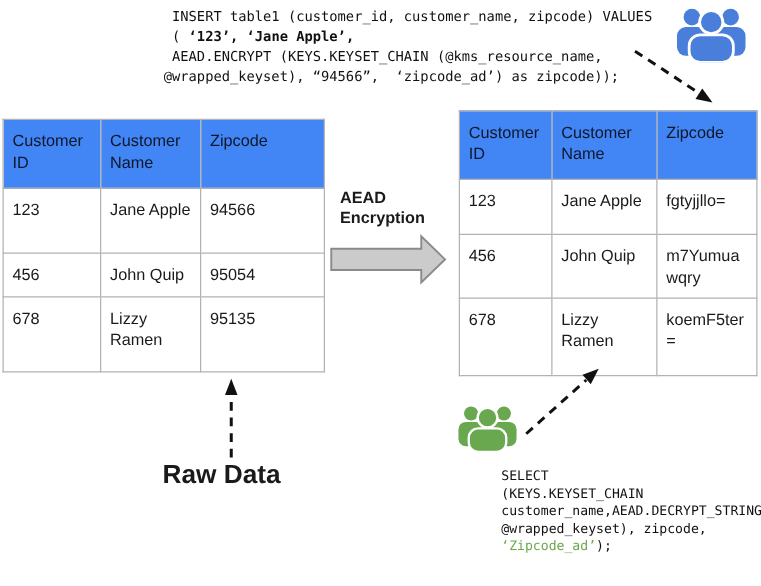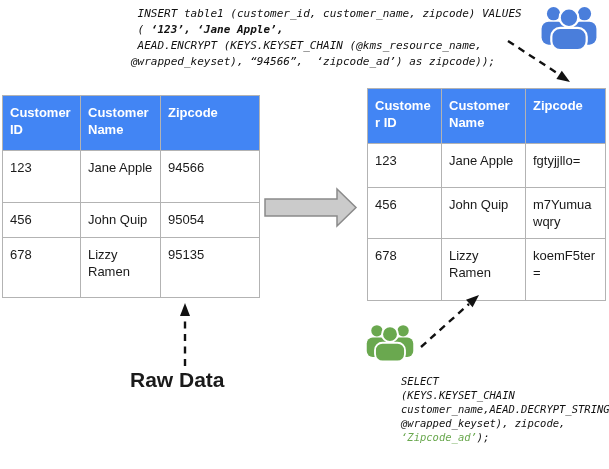--- a/index.html
+++ b/index.html
@@ -1,30 +1,30 @@
 <!DOCTYPE html>
 <html style="--table-header-bg: #4285F4; --users-blue: #4A7EDB; --users-green: #6AA84F; --sql-green: #6AA84F; --arrow-gray: #CBCBCB;"><head>
 <meta charset="utf-8">
 <style>
   html,body{margin:0;padding:0;background:#fff;}
   #canvas{position:relative;width:609px;height:469px;background:#fff;overflow:hidden;
           font-family:"Liberation Sans",sans-serif;color:#1a1a1a;}
   .abs{position:absolute;}
   
-  .code{font-family:"DejaVu Sans Mono","Liberation Mono",monospace;color:#111;font-style:italic;}
+  .code{font-family:"DejaVu Sans Mono","Liberation Mono",monospace;color:#111;}
   .code div{white-space:pre;}
   #insert-sql{left:131px;top:6px;font-size:11px;line-height:16px;}
   #select-sql{left:401px;top:374px;font-size:10.5px;line-height:14px;}
   .bold{font-weight:bold;}
   .green-code{color:var(--sql-green,#6AA84F);margin-top:24px;}
   
   table{border-collapse:collapse;table-layout:fixed;}
   td,th{border:1px solid #b3b3b3;vertical-align:top;text-align:left;
         padding:8px 7px;font-size:13px;overflow-wrap:anywhere;line-height:17px;}
-  th{background:var(--table-header-bg,#4285F4);color:#ffffff;font-weight:bold;}
+  th{background:var(--table-header-bg,#4285F4);color:#0f172a;font-weight:normal;}
   #left-table{left:2px;top:95px;}
   #left-table table{width:257px;}
   #left-table col:nth-child(1){width:78px;}
   #left-table col:nth-child(2){width:80px;}
   #left-table col:nth-child(3){width:99px;}
   #left-table tr:nth-child(1){height:55px;}
   #left-table tr:nth-child(2){height:52px;}
   #left-table tr:nth-child(3){height:35px;}
   #left-table tr:nth-child(4){height:60px;}
   #right-table{left:367px;top:88px;}
@@ -146,20 +146,21 @@
         </tr>
         <tr>
           <td>678</td>
           <td>Lizzy Ramen</td>
           <td>koemF5ter=</td>
         </tr>
       </tbody>
     </table>
   </div>
 
+  <div id="aead-label" class="abs">AEAD Encryption</div>
 
   <div id="raw-data-label" class="abs">Raw Data</div>
 
   <div id="select-sql" class="abs code">
     <div>SELECT</div>
     <div>(KEYS.KEYSET_CHAIN</div>
     <div>customer_name,AEAD.DECRYPT_STRING</div>
     <div>@wrapped_keyset), zipcode,</div>
     <div><span class="green-code">‘Zipcode_ad’</span><span>);</span></div>
   </div>

